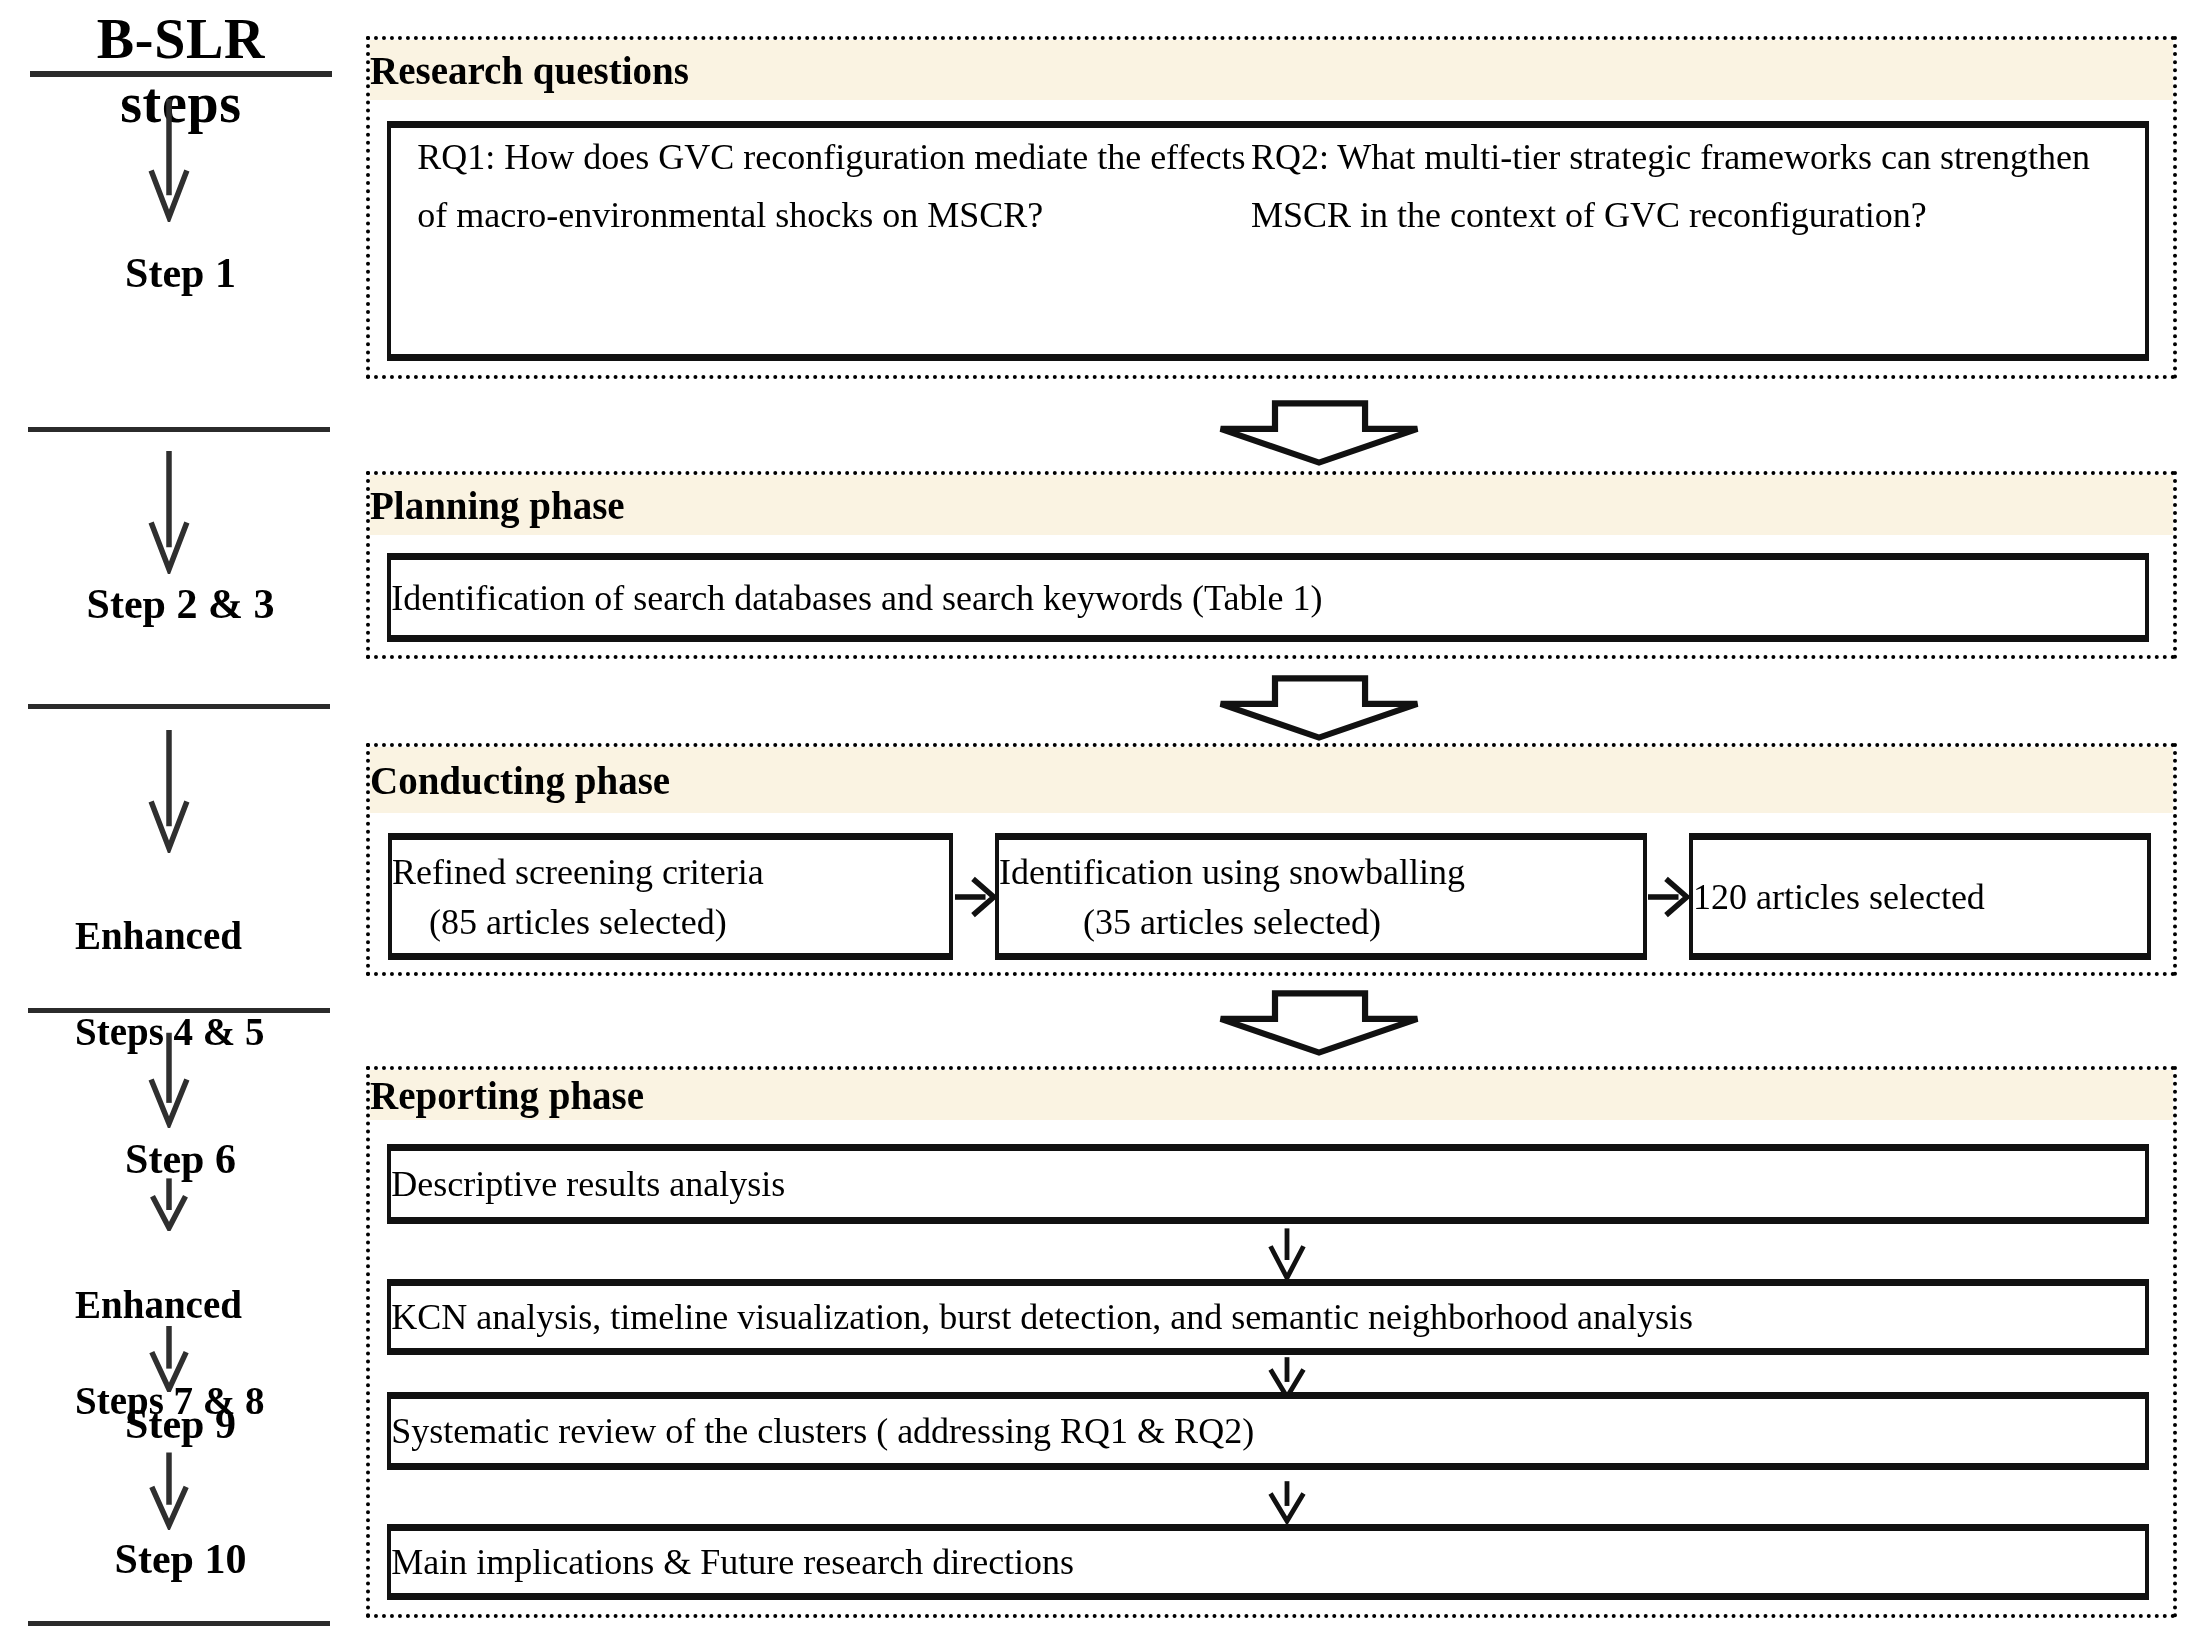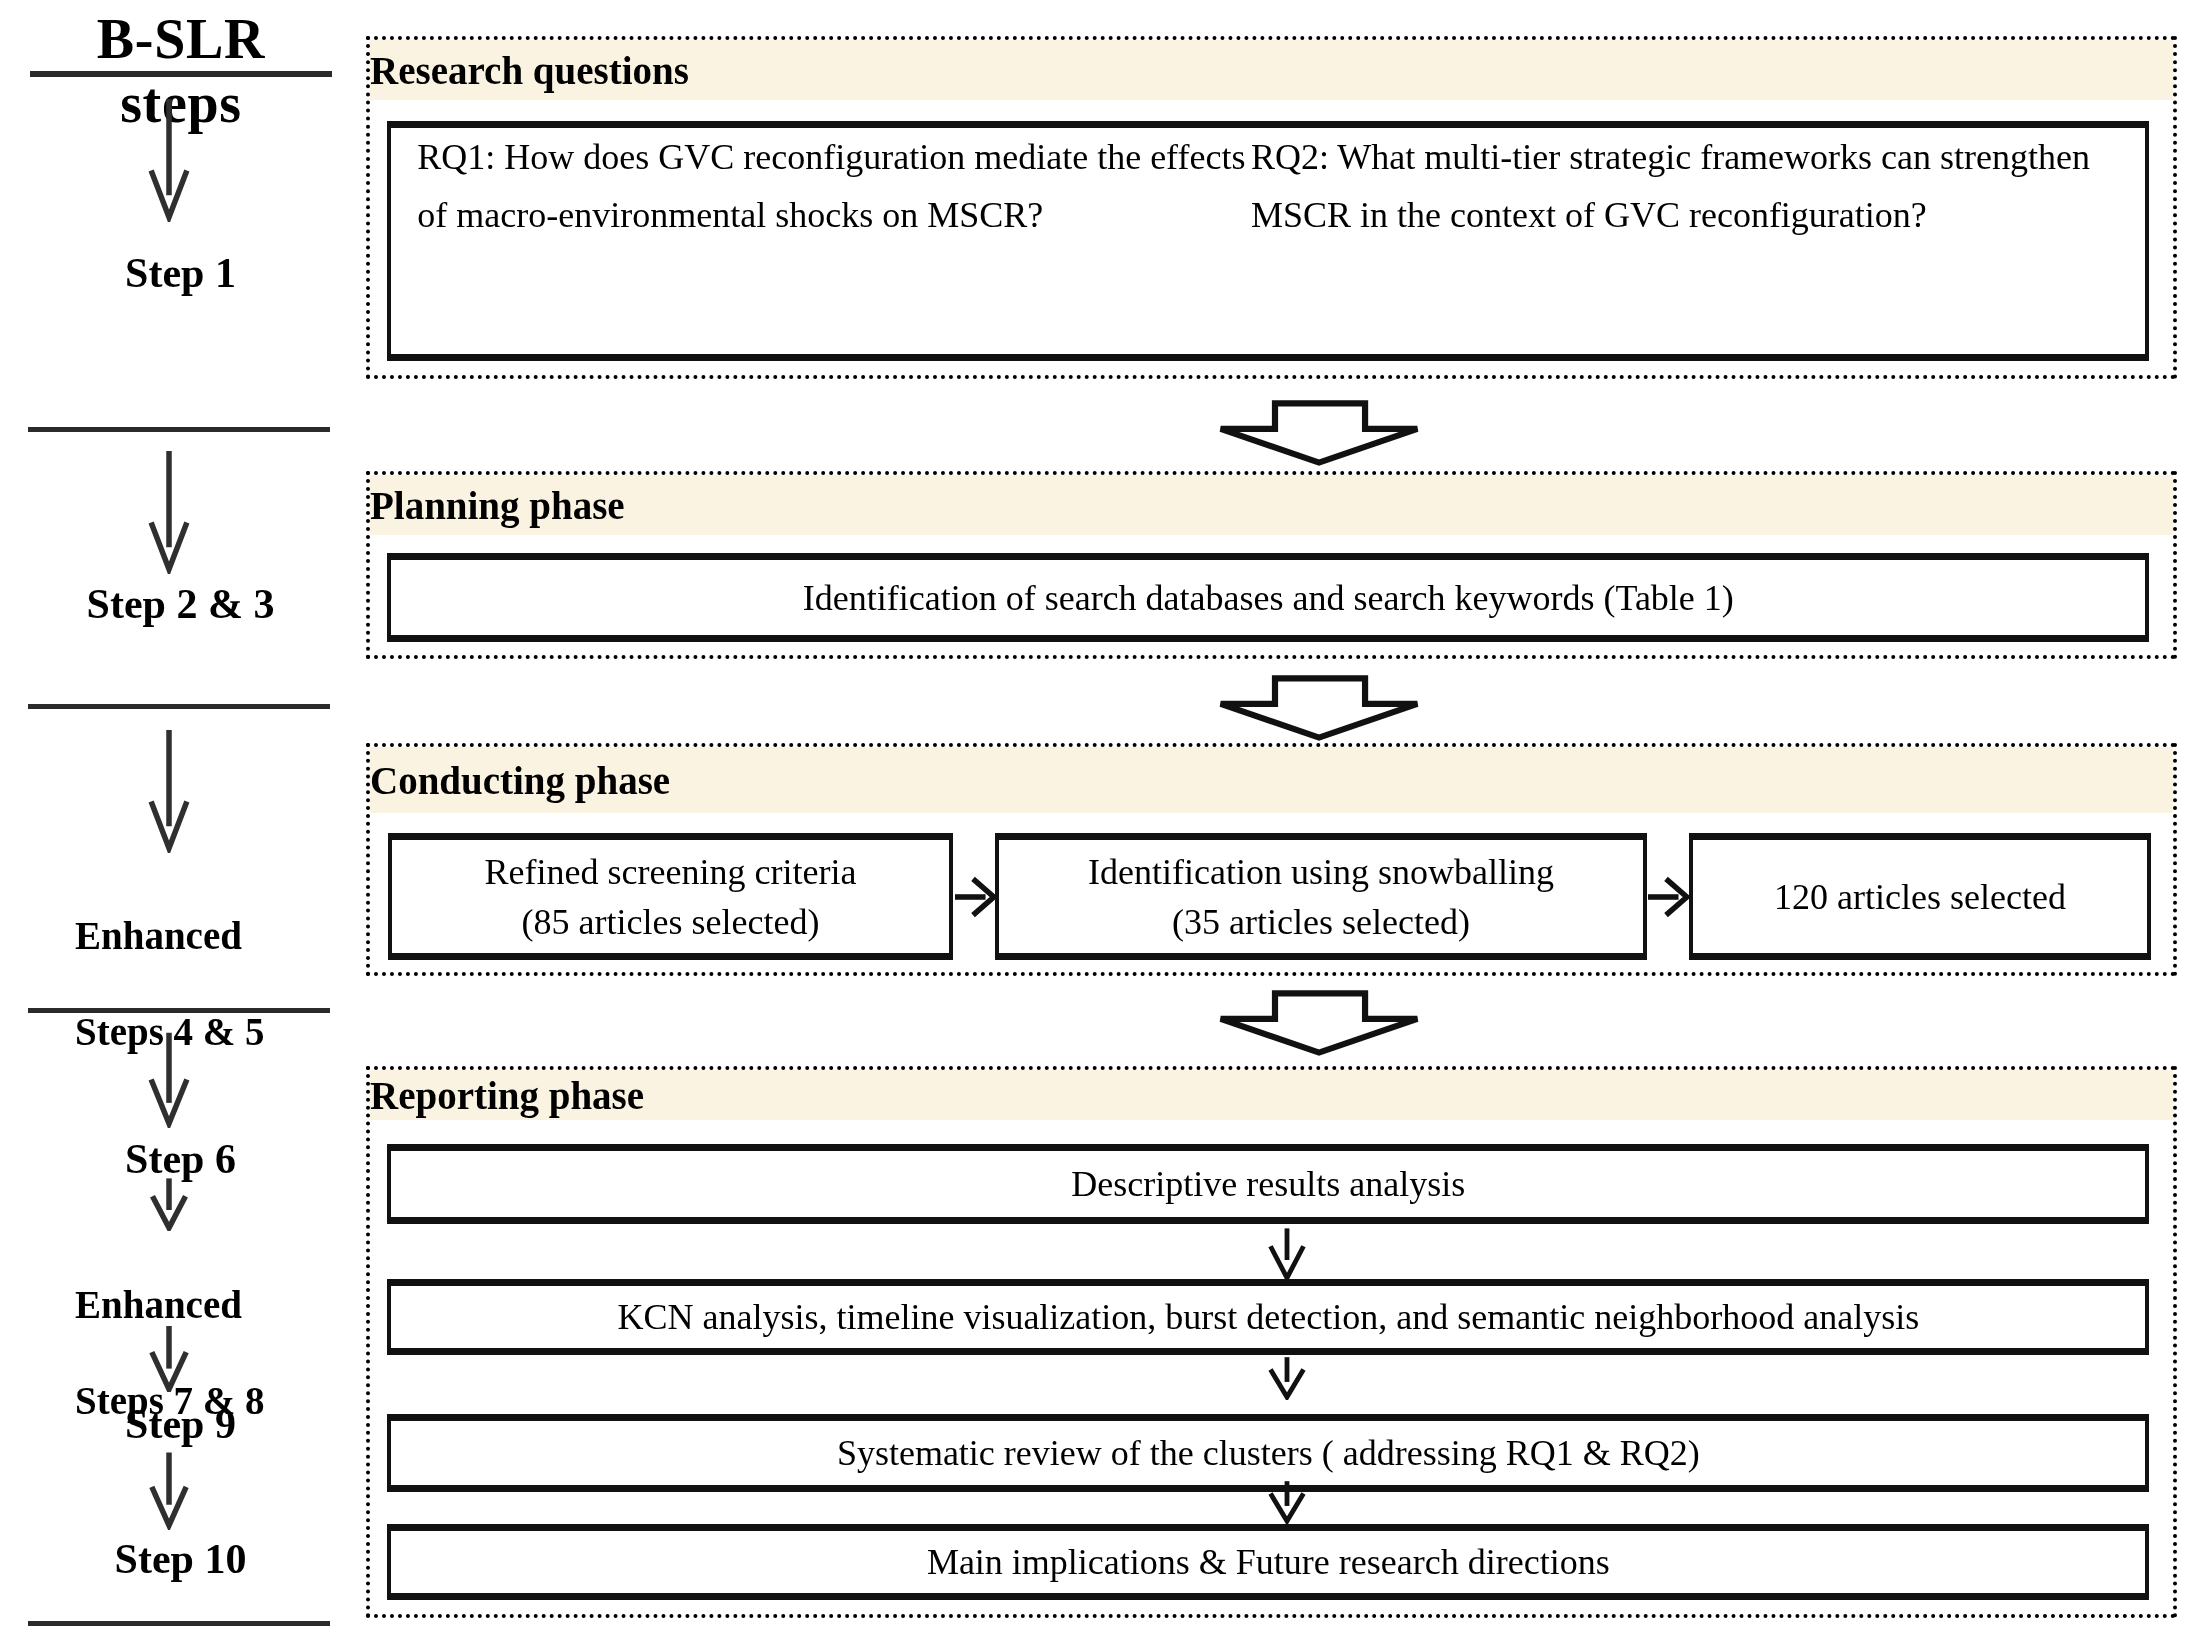--- a/index.html
+++ b/index.html
@@ -17,21 +17,21 @@
                     line-height:48px;text-align:left;white-space:pre-line;}
   .varrow{position:absolute;left:147px;}
 
   
   .phase{position:absolute;left:366px;width:1811px;box-sizing:border-box;
          border:4.2px dotted #000;background:#fff;}
   .band{height:60px;background:#faf3e2;display:flex;align-items:center;
         justify-content:flex-start;font-size:39px;font-weight:bold;}
   .inner-box{position:absolute;box-sizing:border-box;background:#fff;
              border:4.8px solid #111;border-top-width:7px;border-bottom-width:7px;
-             display:flex;align-items:center;justify-content:center;
+             display:flex;align-items:center;
              text-align:center;font-size:36px;line-height:50px;}
   .inner-full{left:17.3px;width:1762px;}
   .rq-box{flex-direction:row;align-items:flex-start;text-align:left;
           justify-content:center;padding:0 26px;line-height:58px;}
   .rq-box p{margin:0;max-width:1661px;}
   .two-line div{display:block;}
   .block-arrow{position:absolute;left:1215px;}
   .rep-arrow{position:absolute;left:895px;}
   .harrow{position:absolute;}
 </style>
@@ -177,21 +177,21 @@
 
     <div class="inner-box inner-full" style="top:209px;height:76px">
       <span>KCN analysis, timeline visualization, burst detection, and semantic neighborhood analysis</span>
     </div>
 
     <svg class="rep-arrow" style="top:287px" width="44" height="43" viewBox="0 0 64 62">
       <path d="M32 0 V36" stroke="#111" stroke-width="7" fill="none"></path>
       <path d="M8 18 L32 58 L56 18" stroke="#111" stroke-width="7" fill="none"></path>
     </svg>
 
-    <div class="inner-box inner-full" style="top:344px;height:78px">
+    <div class="inner-box inner-full" style="top:322px;height:78px">
       <span>Systematic review of the clusters ( addressing RQ1 &amp; RQ2)</span>
     </div>
 
     <svg class="rep-arrow" style="top:411px" width="44" height="43" viewBox="0 0 64 62">
       <path d="M32 0 V36" stroke="#111" stroke-width="7" fill="none"></path>
       <path d="M8 18 L32 58 L56 18" stroke="#111" stroke-width="7" fill="none"></path>
     </svg>
 
     <div class="inner-box inner-full" style="top:454px;height:76px">
       <span>Main implications &amp; Future research directions</span>

